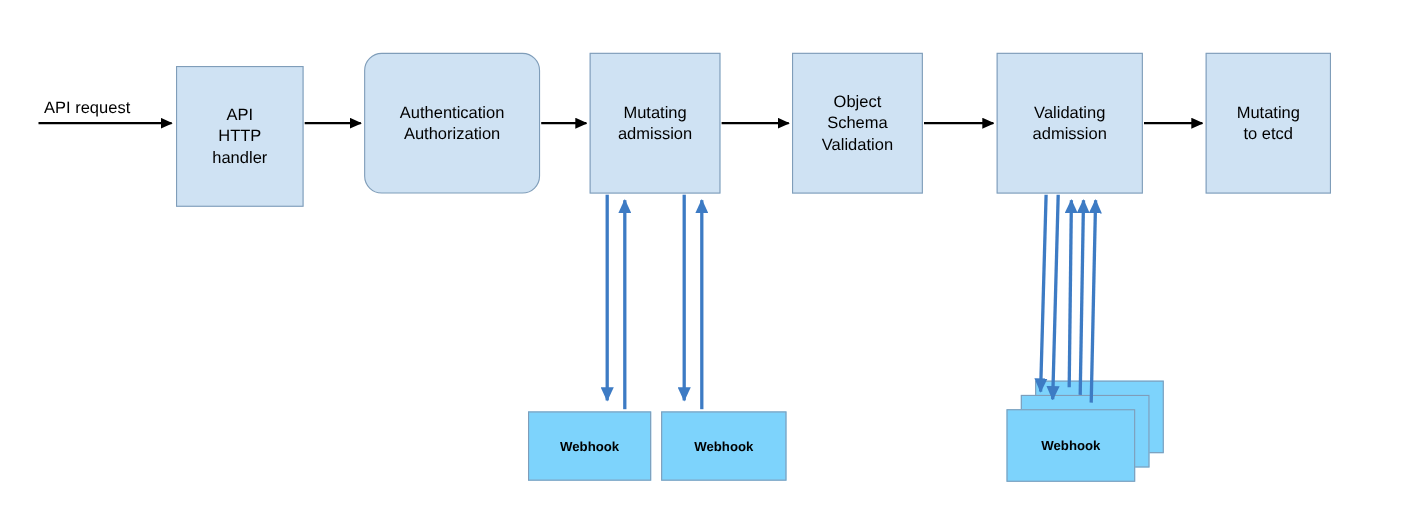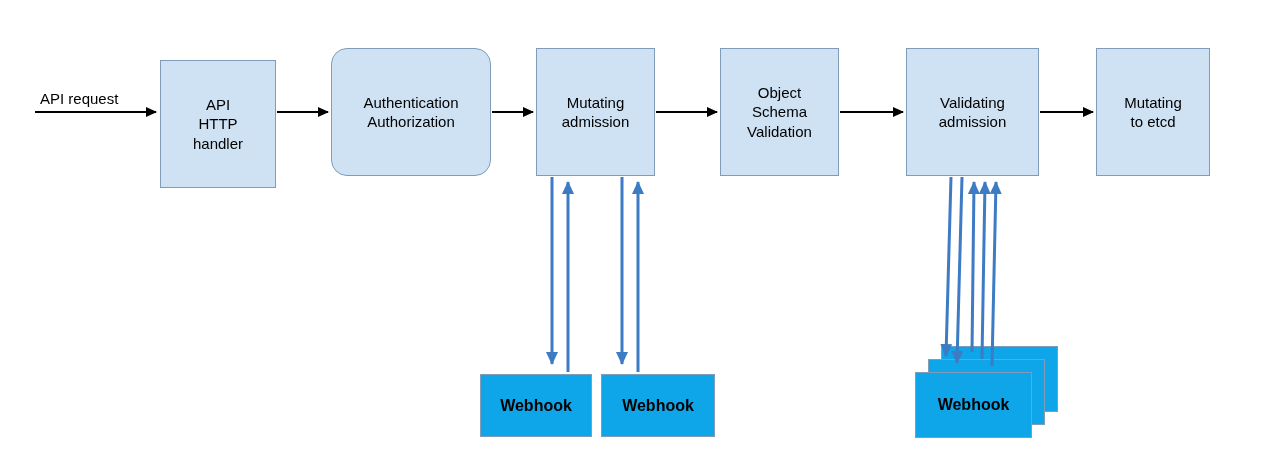--- a/index.html
+++ b/index.html
@@ -20,27 +20,27 @@
     justify-content: center;
     text-align: center;
     font-size: 15px;
     line-height: 1.3;
     color: #000000;
     white-space: pre-line;
     box-sizing: border-box;
   }
   .webhook {
     position: absolute;
-    background: #0ea5e9;
+    background: #7dd3fc;
     border: 1px solid #7f9db9;
     display: flex;
     align-items: center;
     justify-content: center;
     text-align: center;
-    font-size: 16px;
+    font-size: 12px;
     font-weight: 700;
     color: #000000;
     box-sizing: border-box;
   }
   .src-label {
     position: absolute;
     left: 40px;
     top: 90px;
     font-size: 15px;
     color: #000000;

